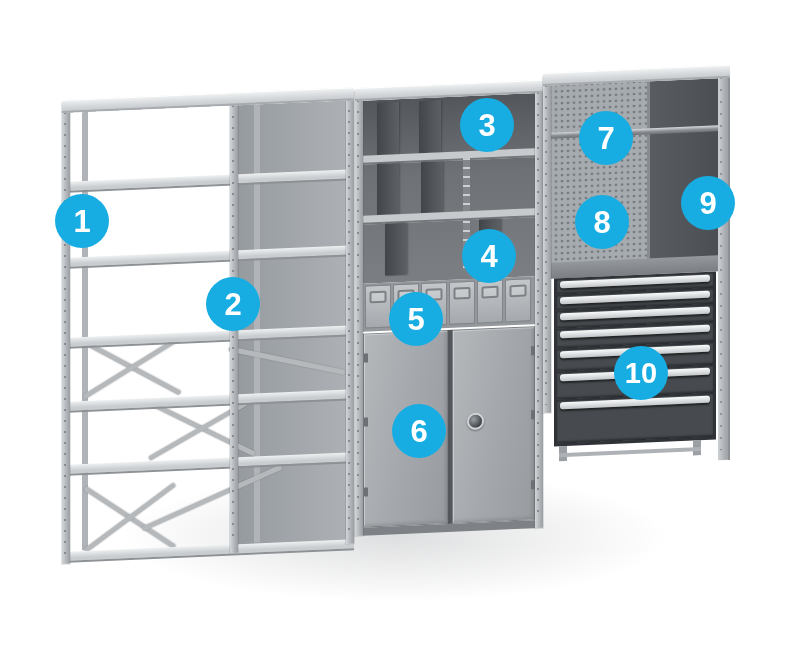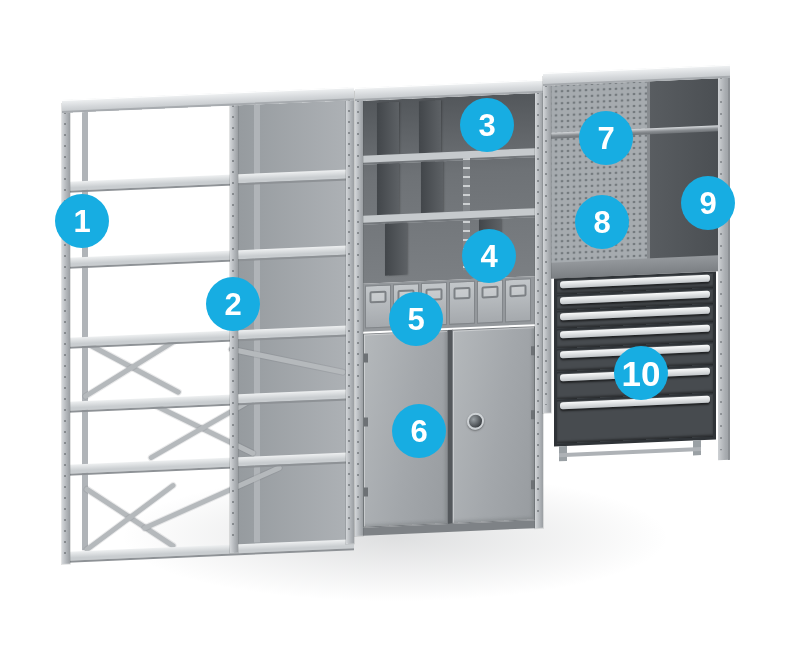--- a/index.html
+++ b/index.html
@@ -101,21 +101,21 @@
   }
   .foot{position:absolute;width:8px;height:15px;background:#9aa0a4;}
   .foot-bar{position:absolute;left:16px;top:381px;width:142px;height:4px;background:#aeb2b6;}
 
   .badge{
     position:absolute;width:54px;height:54px;border-radius:50%;z-index:10;
     background:#17ade2;color:#ffffff;
     display:flex;align-items:center;justify-content:center;
     font-weight:bold;font-size:31px;line-height:1;
   }
-  #b10{font-size:35px;}
+  #b10{font-size:29px;}
 </style>
 </head>
 <body>
 
 <div class="scene">
 
   <div class="floor-shadow"></div>
 
   <div class="unit" id="unit-left">
     <div class="backpanel"></div>

